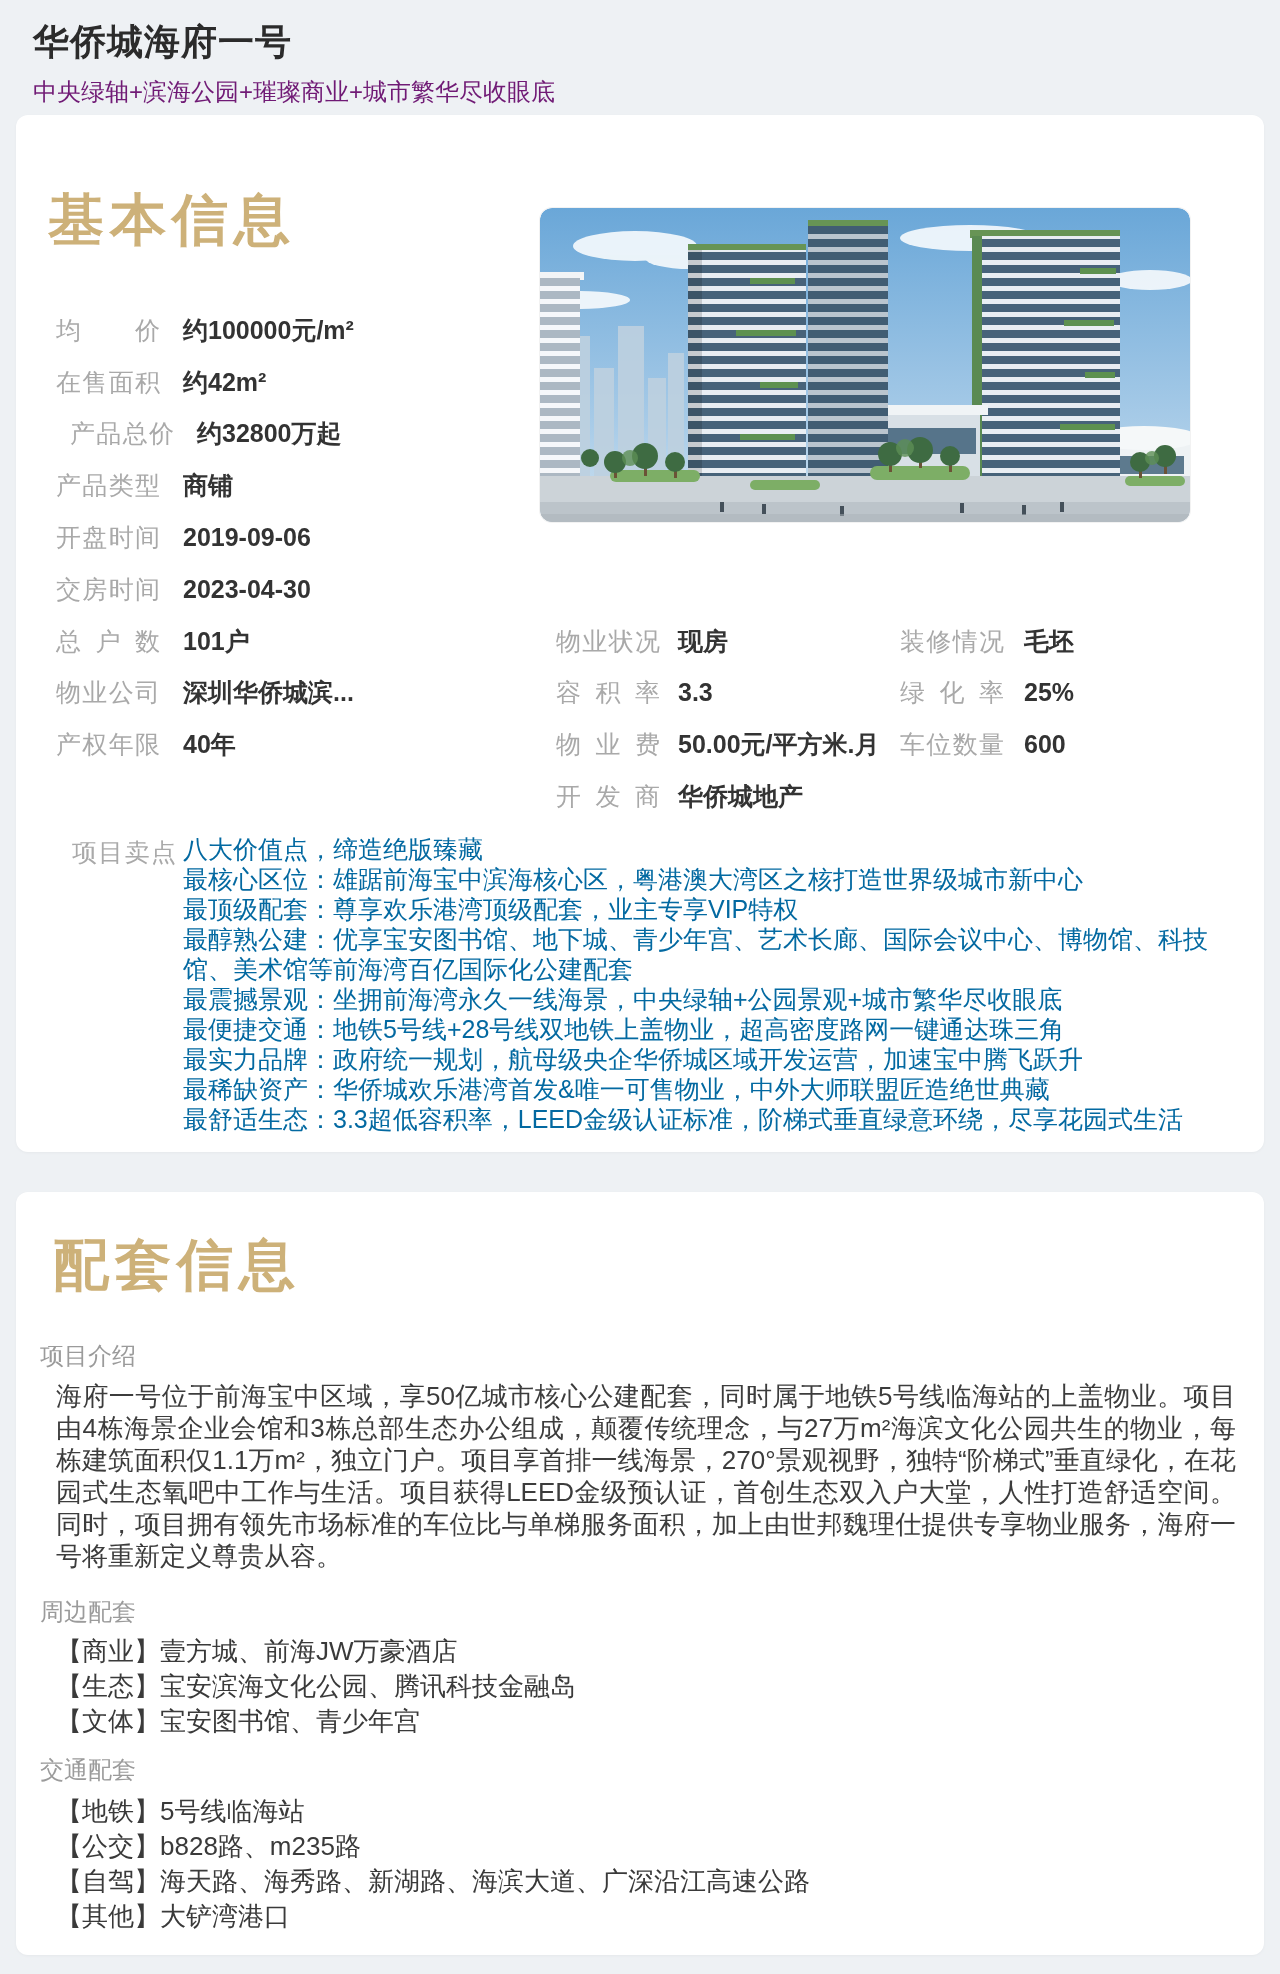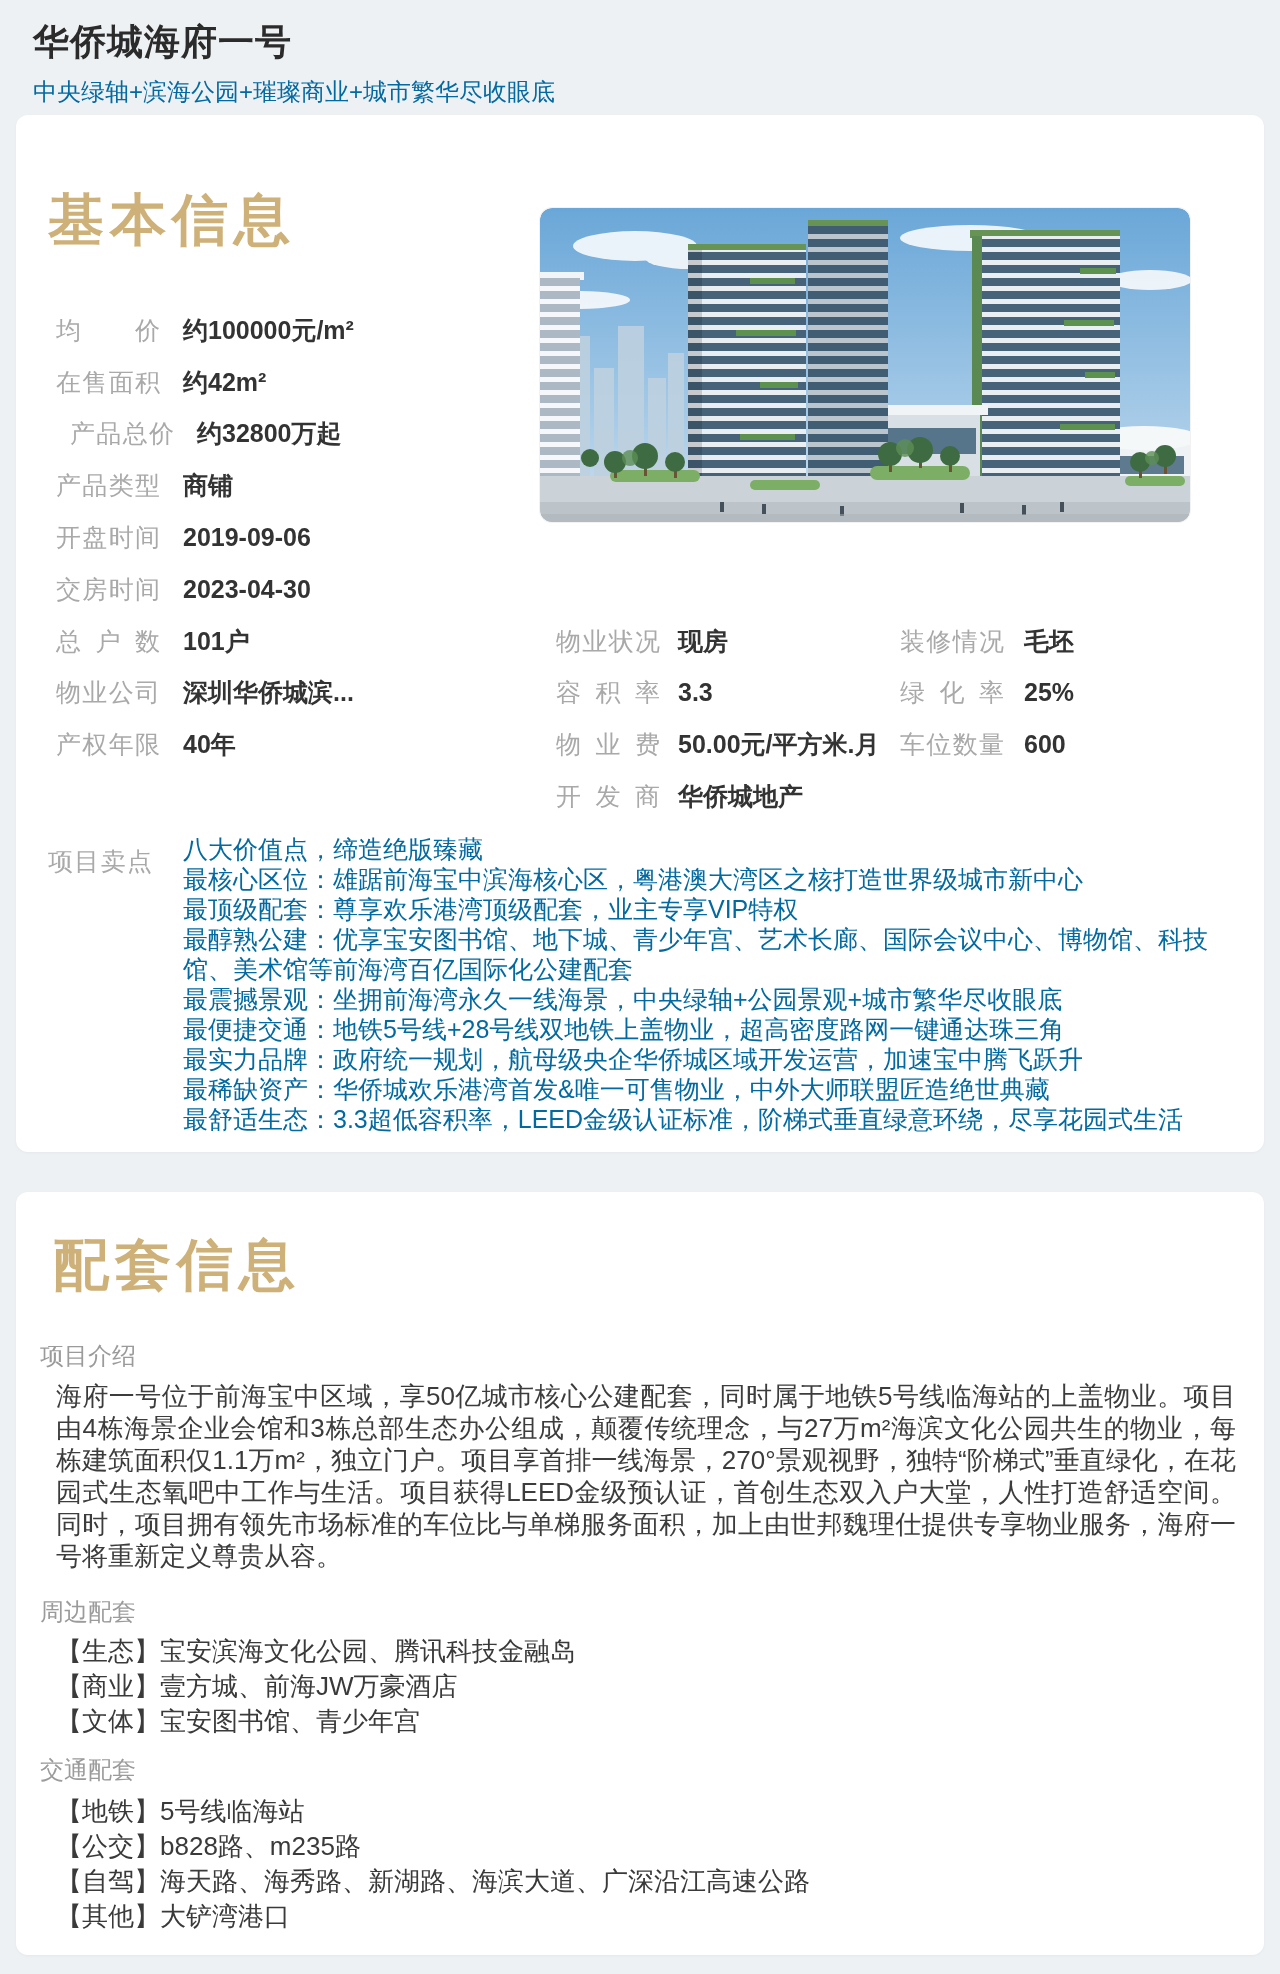--- a/index.html
+++ b/index.html
@@ -1,35 +1,35 @@
 <!DOCTYPE html>
 <html><head>
 <meta charset="utf-8">
 <style>
   * { margin:0; padding:0; box-sizing:border-box; }
   body { font-family:"Liberation Sans","DejaVu Sans",sans-serif; }
   .page { position:relative; width:1280px; height:1974px; background:#eef1f4; overflow:hidden; }
 
   .page-title { position:absolute; left:33px; top:18px; font-size:36px; font-weight:700; color:#2b2b2b; letter-spacing:1px; }
-  .page-subtitle { position:absolute; left:33px; top:76px; font-size:24px; font-weight:400; color:#0369a1; }
+  .page-subtitle { position:absolute; left:33px; top:76px; font-size:24px; font-weight:400; color:#701a75; }
 
   .card { position:absolute; left:16px; width:1248px; background:#ffffff; border-radius:12px; box-shadow:0 1px 3px rgba(0,0,0,0.04); }
   .card1 { top:115px; height:1037px; }
   .card2 { top:1192px; height:763px; }
 
   .section-title { position:absolute; font-size:56px; font-weight:700; color:#cdb179; letter-spacing:6px; }
 
   .row { position:absolute; font-size:25px; line-height:30px; white-space:nowrap; }
   .lbl { display:inline-block; width:104px; color:#a9a9a9; text-align:justify; text-align-last:justify; vertical-align:top; }
   .val { display:inline-block; color:#333333; font-weight:600; vertical-align:top; }
   .left-row .lbl { margin-right:23px; }
   .ra .lbl { margin-right:18px; }
   .rb .lbl { margin-right:20px; }
 
-  .sell-label { position:absolute; left:32px; top:721px; font-size:25px; color:#a9a9a9; width:104px; text-align:justify; text-align-last:justify;margin-top:9px; }
+  .sell-label { position:absolute; left:56px; top:721px; font-size:25px; color:#a9a9a9; width:104px; text-align:justify; text-align-last:justify; }
   .sell-block { position:absolute; left:167px; top:719px; width:1050px; font-size:25px; line-height:30px; color:#0369a1; }
   .sell-block div { font-weight:400; }
 
   .photo { position:absolute; left:524px; top:93px; width:650px; height:314px; border-radius:12px; overflow:hidden; box-shadow:0 0 0 1px rgba(0,0,0,0.05); cursor:pointer; }
   .photo svg { display:block; }
 
   .sub-label { position:absolute; left:24px; font-size:24px; color:#9b9b9b; }
   .intro-text { position:absolute; left:40px; top:188px; width:1180px; font-size:26px; line-height:32px; color:#3c3c3c; text-align:justify; }
   .bullets { position:absolute; left:40px; font-size:26px; line-height:35px; color:#3a3a3a; }
 </style>
@@ -231,22 +231,22 @@
   </div>
 
   <div class="card card2">
     <div class="section-title" style="left:37px; top:36px;">配套信息</div>
 
     <div class="sub-label" style="top:148px;">项目介绍</div>
     <div class="intro-text">海府一号位于前海宝中区域，享50亿城市核心公建配套，同时属于地铁5号线临海站的上盖物业。项目由4栋海景企业会馆和3栋总部生态办公组成，颠覆传统理念，与27万m²海滨文化公园共生的物业，每栋建筑面积仅1.1万m²，独立门户。项目享首排一线海景，270°景观视野，独特“阶梯式”垂直绿化，在花园式生态氧吧中工作与生活。项目获得LEED金级预认证，首创生态双入户大堂，人性打造舒适空间。同时，项目拥有领先市场标准的车位比与单梯服务面积，加上由世邦魏理仕提供专享物业服务，海府一号将重新定义尊贵从容。</div>
 
     <div class="sub-label" style="top:404px;">周边配套</div>
     <div class="bullets" style="top:442px;">
+      <div>【商业】壹方城、前海JW万豪酒店</div>
       <div>【生态】宝安滨海文化公园、腾讯科技金融岛</div>
-      <div>【商业】壹方城、前海JW万豪酒店</div>
       <div>【文体】宝安图书馆、青少年宫</div>
     </div>
 
     <div class="sub-label" style="top:562px;">交通配套</div>
     <div class="bullets" style="top:602px;">
       <div>【地铁】5号线临海站</div>
       <div>【公交】b828路、m235路</div>
       <div>【自驾】海天路、海秀路、新湖路、海滨大道、广深沿江高速公路</div>
       <div>【其他】大铲湾港口</div>
     </div>

